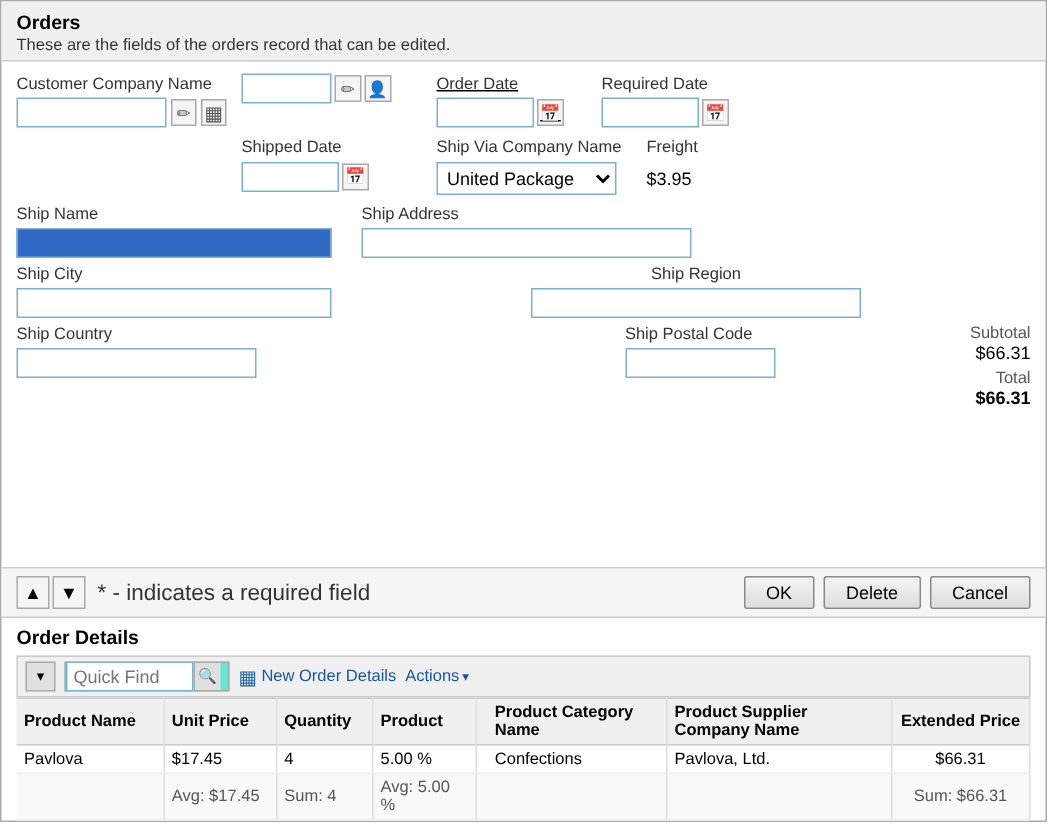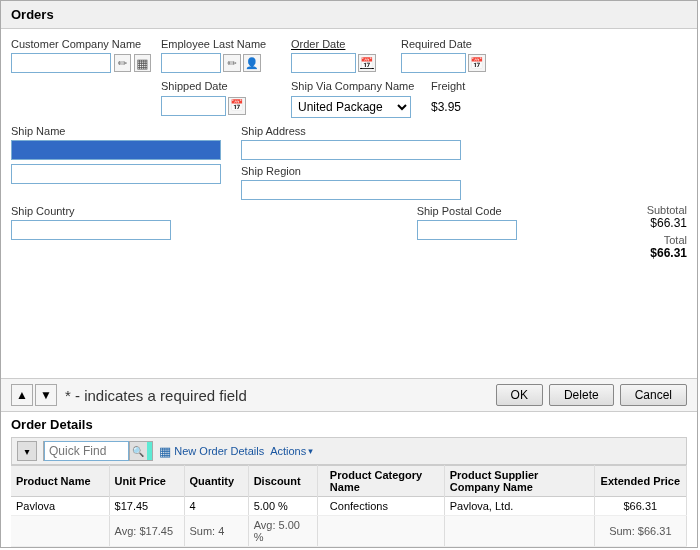--- a/index.html
+++ b/index.html
@@ -295,37 +295,37 @@
       margin-bottom: 4px;
     }
   </style>
 </head>
 <body>
 
 <div class="page-wrapper">
 
   <div class="header">
     <div class="header-title">Orders</div>
+    <div class="header-subtitle">These are the fields of the orders record that can be edited.</div>
   </div>
 
   <div class="form-area">
 
     <div class="section-row-1">
 
       <div class="form-field" style="width:140px;">
         <div class="field-label">Customer Company Name</div>
         <div class="customer-field-row">
           <input type="text" style="width: 100px;">
           <span class="edit-icon" title="Edit">✏</span>
           <span class="edit-icon" title="Grid" style="font-size:13px;">▦</span>
         </div>
       </div>
 
       <div class="form-field" style="width:120px;">
-        <div class="field-label">Employee Last Name</div>
         <div class="input-with-icon">
           <input type="text" style="width: 60px;">
           <span class="edit-icon">✏</span>
           <span class="person-icon">👤</span>
         </div>
       </div>
 
       <div class="form-field" style="width:100px;text-decoration:underline;">
         <div class="field-label">Order Date</div>
         <div class="input-with-icon">
@@ -373,23 +373,24 @@
         <input type="text" class="selected" style="width: 210px;">
       </div>
       <div class="form-field" style="flex:1;">
         <div class="field-label">Ship Address</div>
         <input type="text" style="width: 220px;">
       </div>
     </div>
 
     <div class="section-row-4">
       <div class="form-field" style="width:220px;">
+        <div class="field-label">Ship City</div>
         <input type="text" style="width: 210px;">
       </div>
-      <div class="form-field" style="flex:1;">
+      <div class="form-field" style="flex:1;align-items:center;">
         <div class="field-label">Ship Region</div>
         <input type="text" style="width: 220px;">
       </div>
     </div>
 
     <div style="display:flex; gap:10px; margin-bottom:4px;">
       <div class="form-field" style="flex:1;">
         <div class="field-label">Ship Country</div>
         <input type="text" style="width: 160px;">
       </div>
@@ -441,21 +442,21 @@
         <span style="font-size:9px;">▾</span>
       </a>
     </div>
 
     <table class="table-area">
       <thead>
         <tr>
           <th class="col-product">Product Name</th>
           <th class="col-unit">Unit Price</th>
           <th class="col-qty">Quantity</th>
-          <th class="col-disc">Discount</th>
+          <th class="col-disc">Product</th>
           <th class="col-cat">Product Category Name</th>
           <th class="col-supplier">Product Supplier Company Name</th>
           <th class="col-ext">Extended Price</th>
         </tr>
       </thead>
       <tbody>
         <tr>
           <td class="col-product">Pavlova</td>
           <td class="col-unit">$17.45</td>
           <td class="col-qty">4</td>

